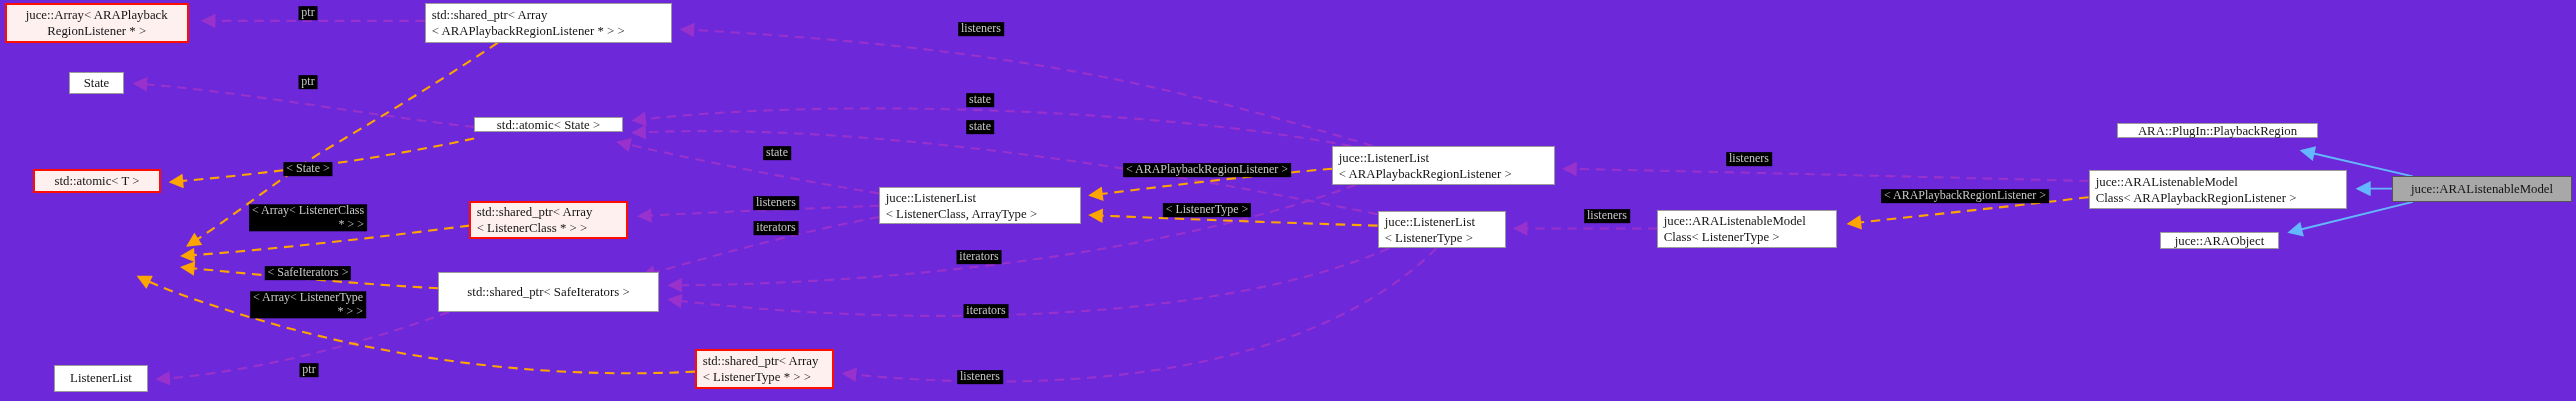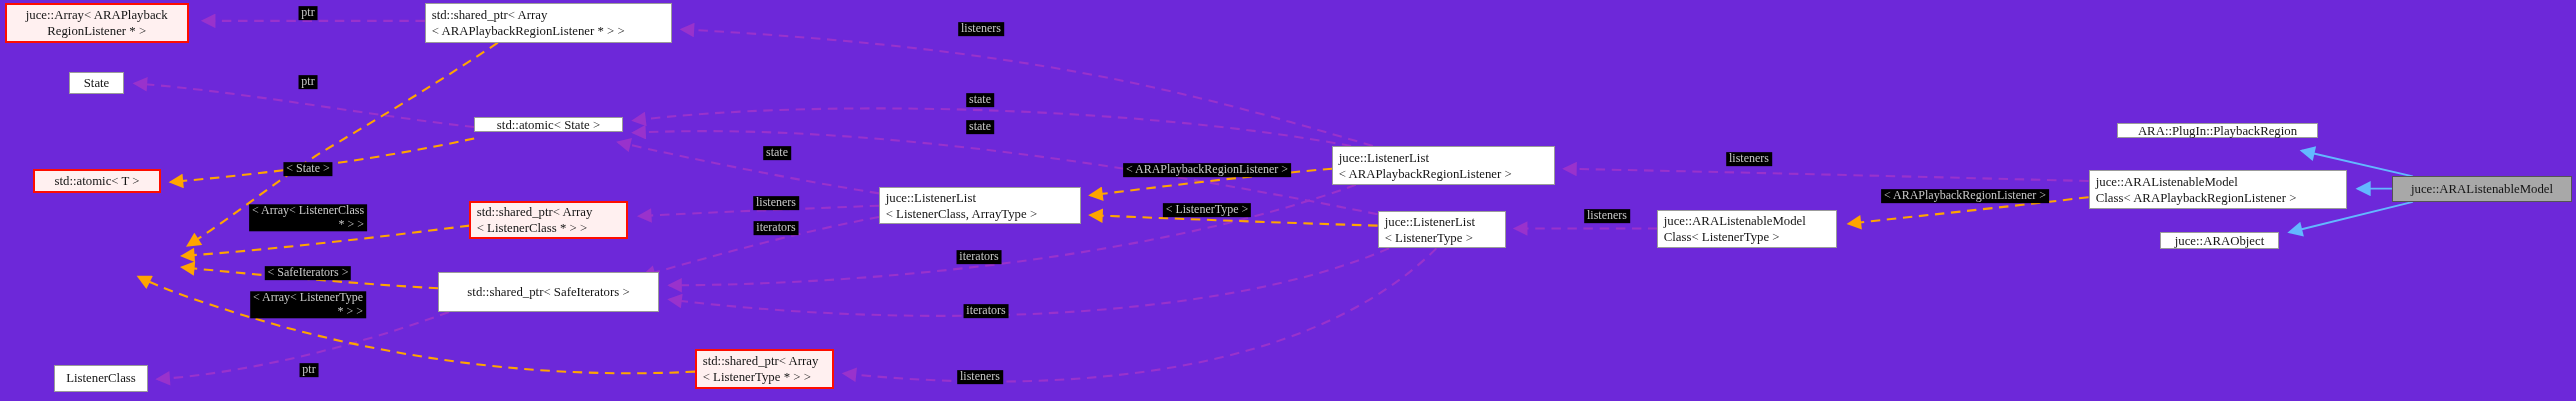--- a/index.html
+++ b/index.html
@@ -71,21 +71,21 @@
       <span class="nl">juce::Array&lt; ARAPlayback
 RegionListener * &gt;</span>
     </div>
   <div class="node center" style="left:69px;top:72px;width:55px;height:22px">
       <span class="nl">State</span>
     </div>
   <div class="node red center" style="left:33px;top:169px;width:128px;height:24px">
       <span class="nl">std::atomic&lt; T &gt;</span>
     </div>
   <div class="node center" style="left:54px;top:365px;width:94px;height:26.5px">
-      <span class="nl">ListenerClass</span>
+      <span class="nl">ListenerList</span>
     </div>
   <div class="node" style="left:425px;top:2.8px;width:247px;height:40px">
       <span class="nl">std::shared_ptr&lt; Array
 &lt; ARAPlaybackRegionListener * &gt; &gt;</span>
     </div>
   <div class="node center" style="left:474px;top:117px;width:149px;height:15px">
       <span class="nl">std::atomic&lt; State &gt;</span>
     </div>
   <div class="node red" style="left:469px;top:201px;width:159px;height:38px">
       <span class="nl">std::shared_ptr&lt; Array

